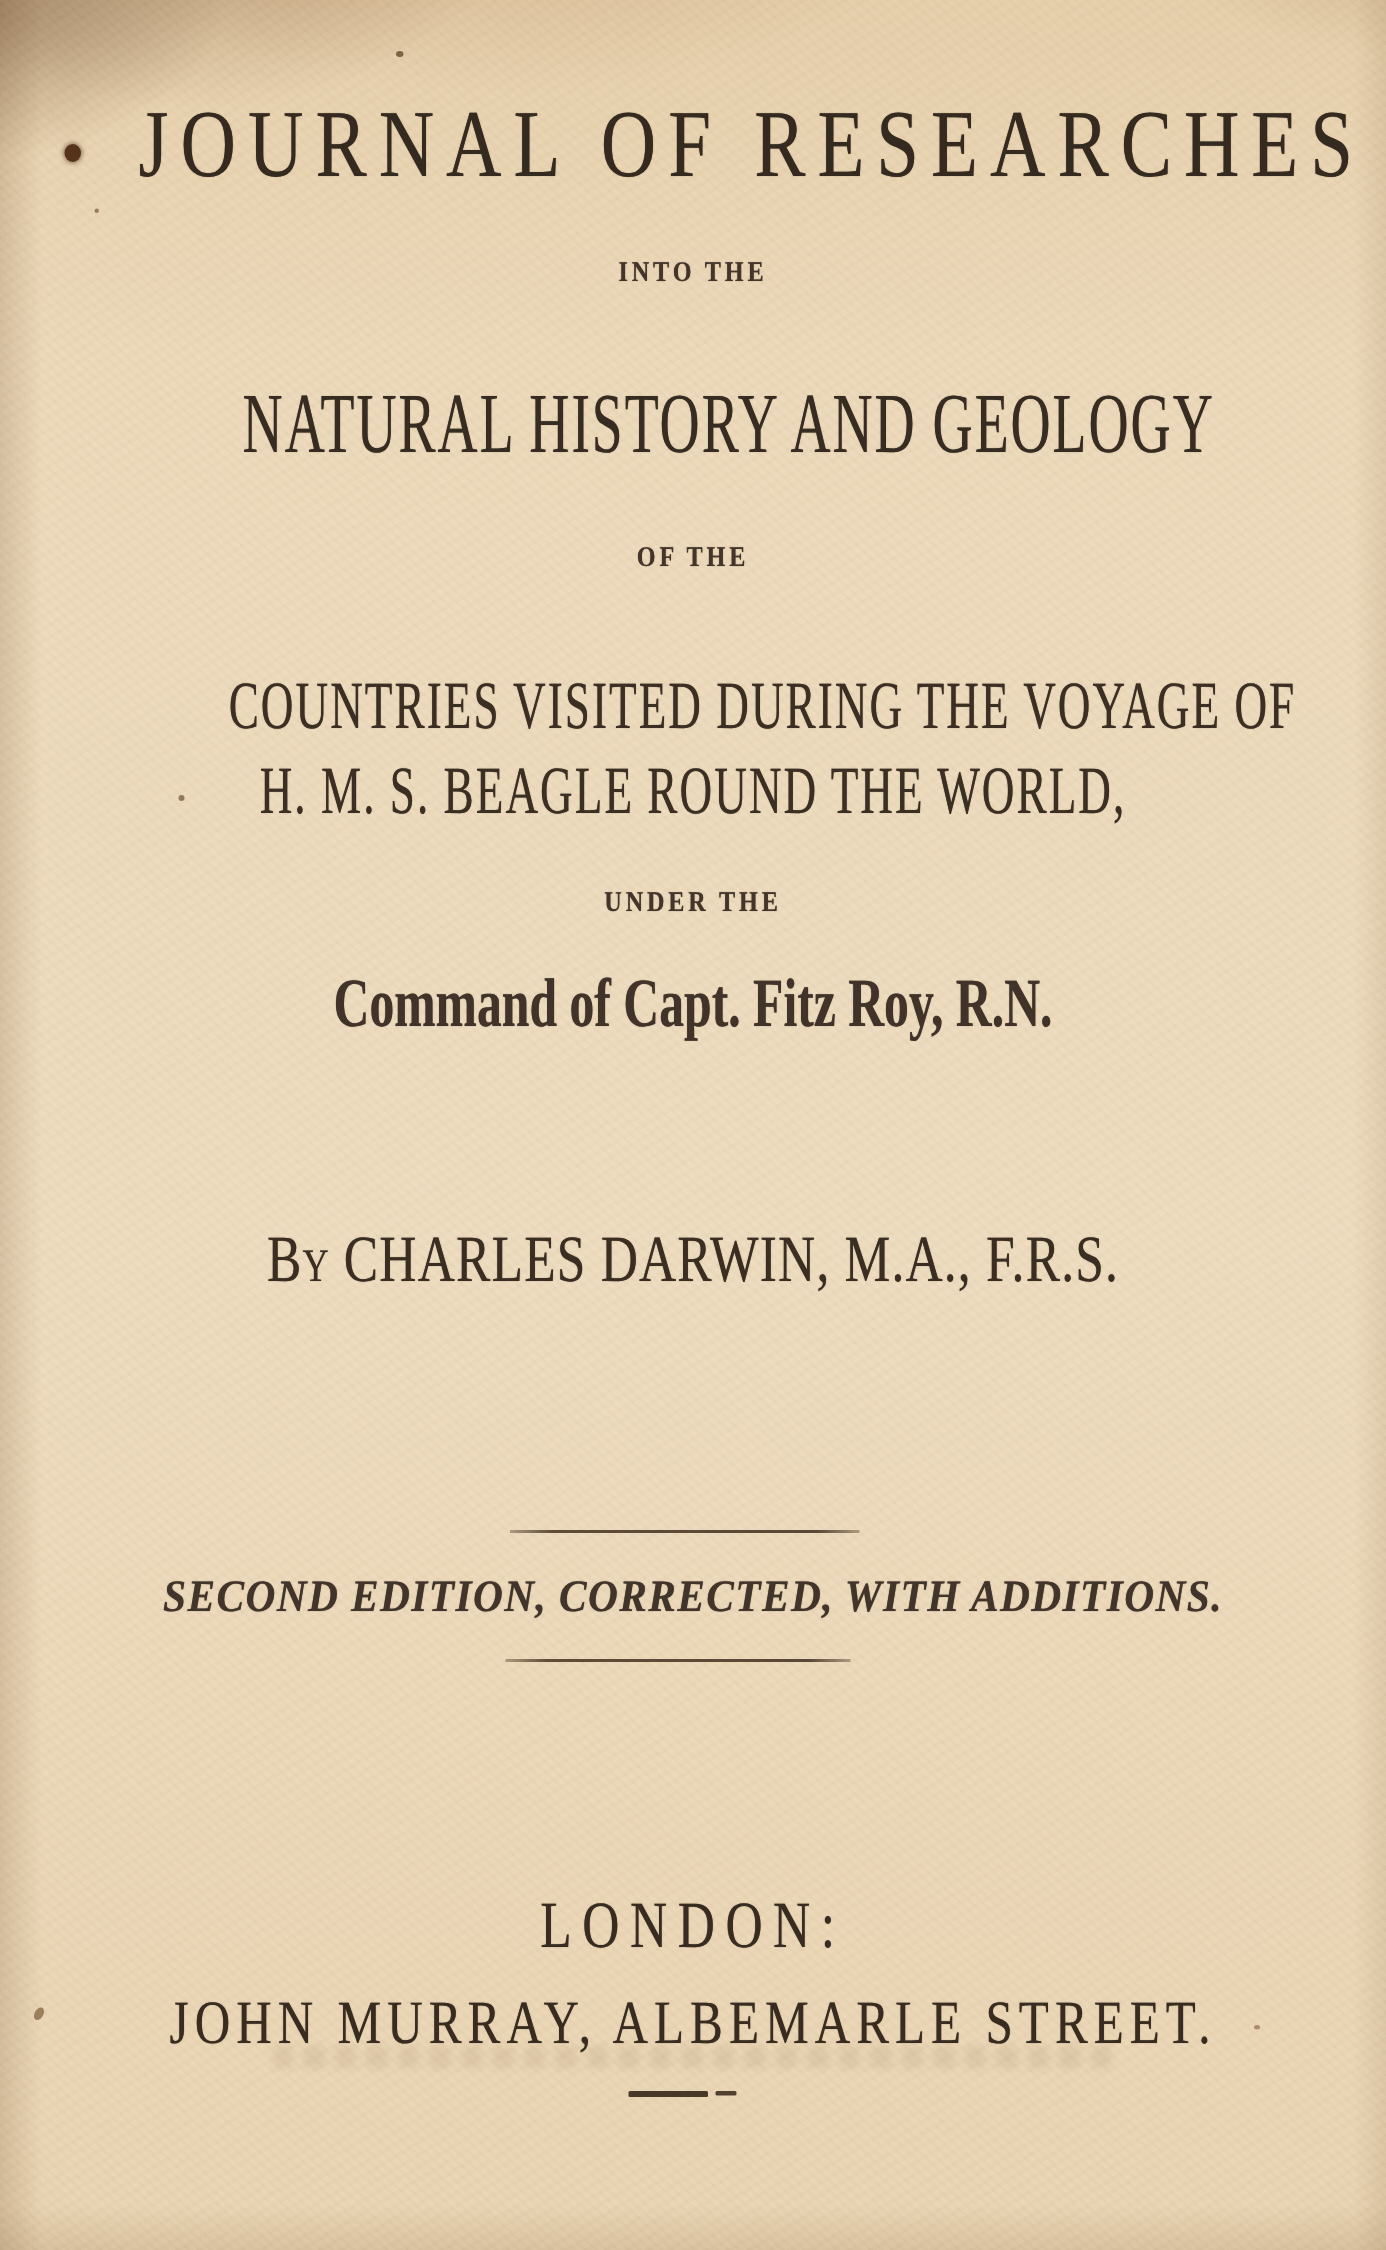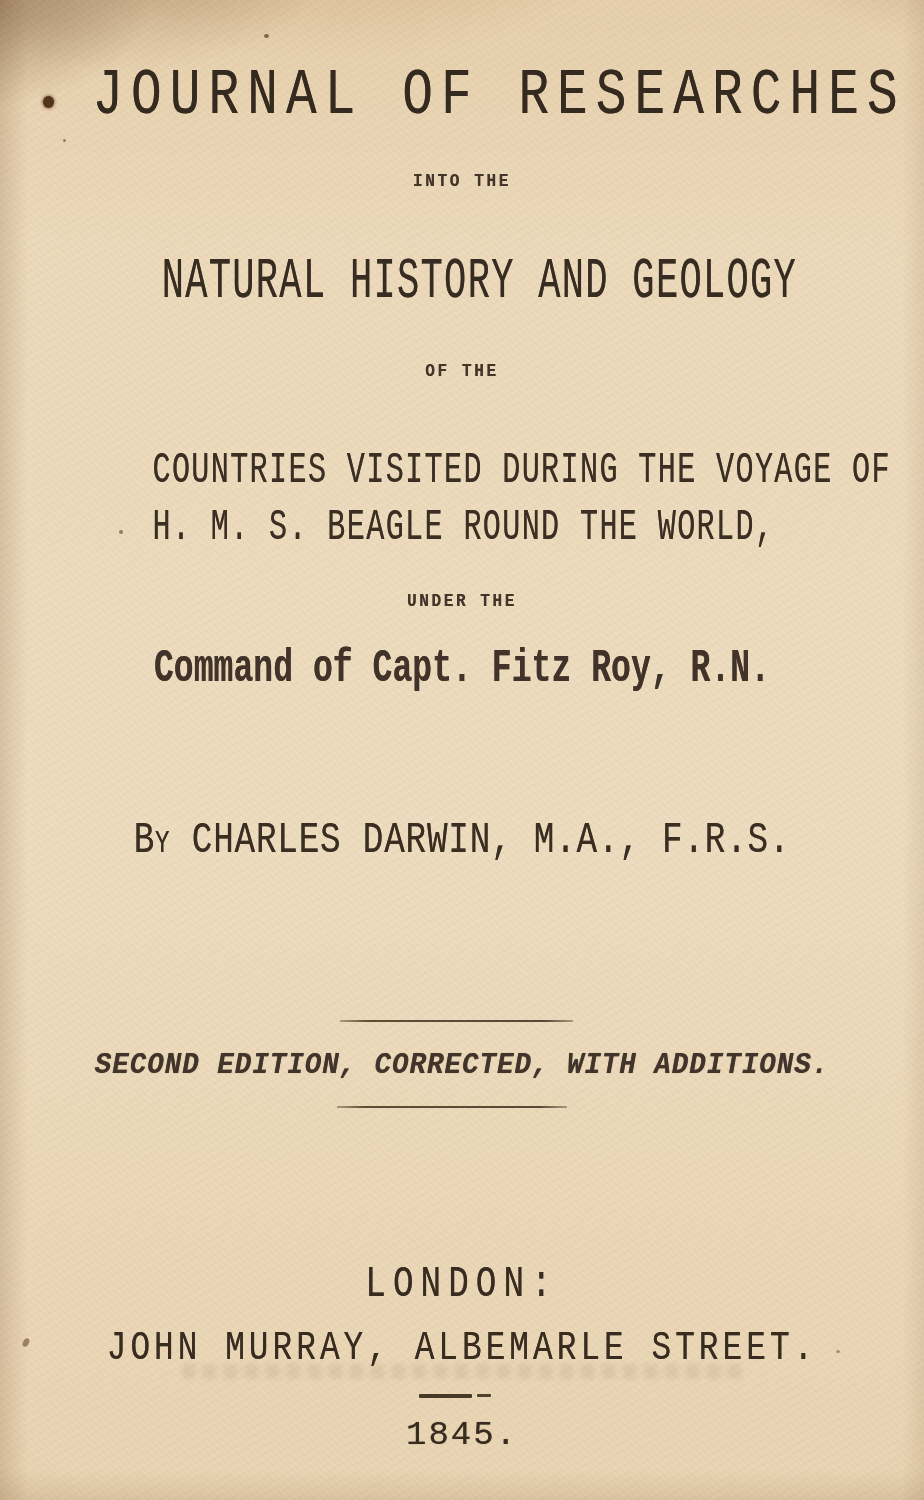--- a/index.html
+++ b/index.html
@@ -5,21 +5,21 @@
   html, body {
     margin: 0;
     padding: 0;
     background: #8a7a62;
   }
   .page {
     position: relative;
     width: 924px;
     height: 1500px;
     overflow: hidden;
-    font-family: Liberation Mono, monospace;
+    font-family: Liberation Serif, serif;
     color: #3a2d22;
     background-color: #ebd7b6;
     background-image:
       
       radial-gradient(ellipse 250px 150px at -3% 0%, rgba(100,66,38,0.50), rgba(100,66,38,0) 72%),
       
       radial-gradient(ellipse 300px 190px at 14% -4%, rgba(122,84,50,0.42), rgba(122,84,50,0) 70%),
       radial-gradient(ellipse 520px 280px at 36% -8%, rgba(180,132,92,0.45), rgba(180,132,92,0) 65%),
       
       radial-gradient(ellipse 430px 220px at 48% -12%, rgba(233,198,160,0.85), rgba(233,198,160,0) 62%),
@@ -129,15 +129,14 @@
 
   <div class="line t-london">LONDON:</div>
 
   <div class="ghost"></div>
 
   <div class="line t-publisher">JOHN MURRAY, ALBEMARLE STREET.</div>
 
   <div class="imprint-dash-long"></div>
   <div class="imprint-dash-short"></div>
 
-  <div class="line t-year">1845.</div>
 
 </div>
 
 </body></html>

